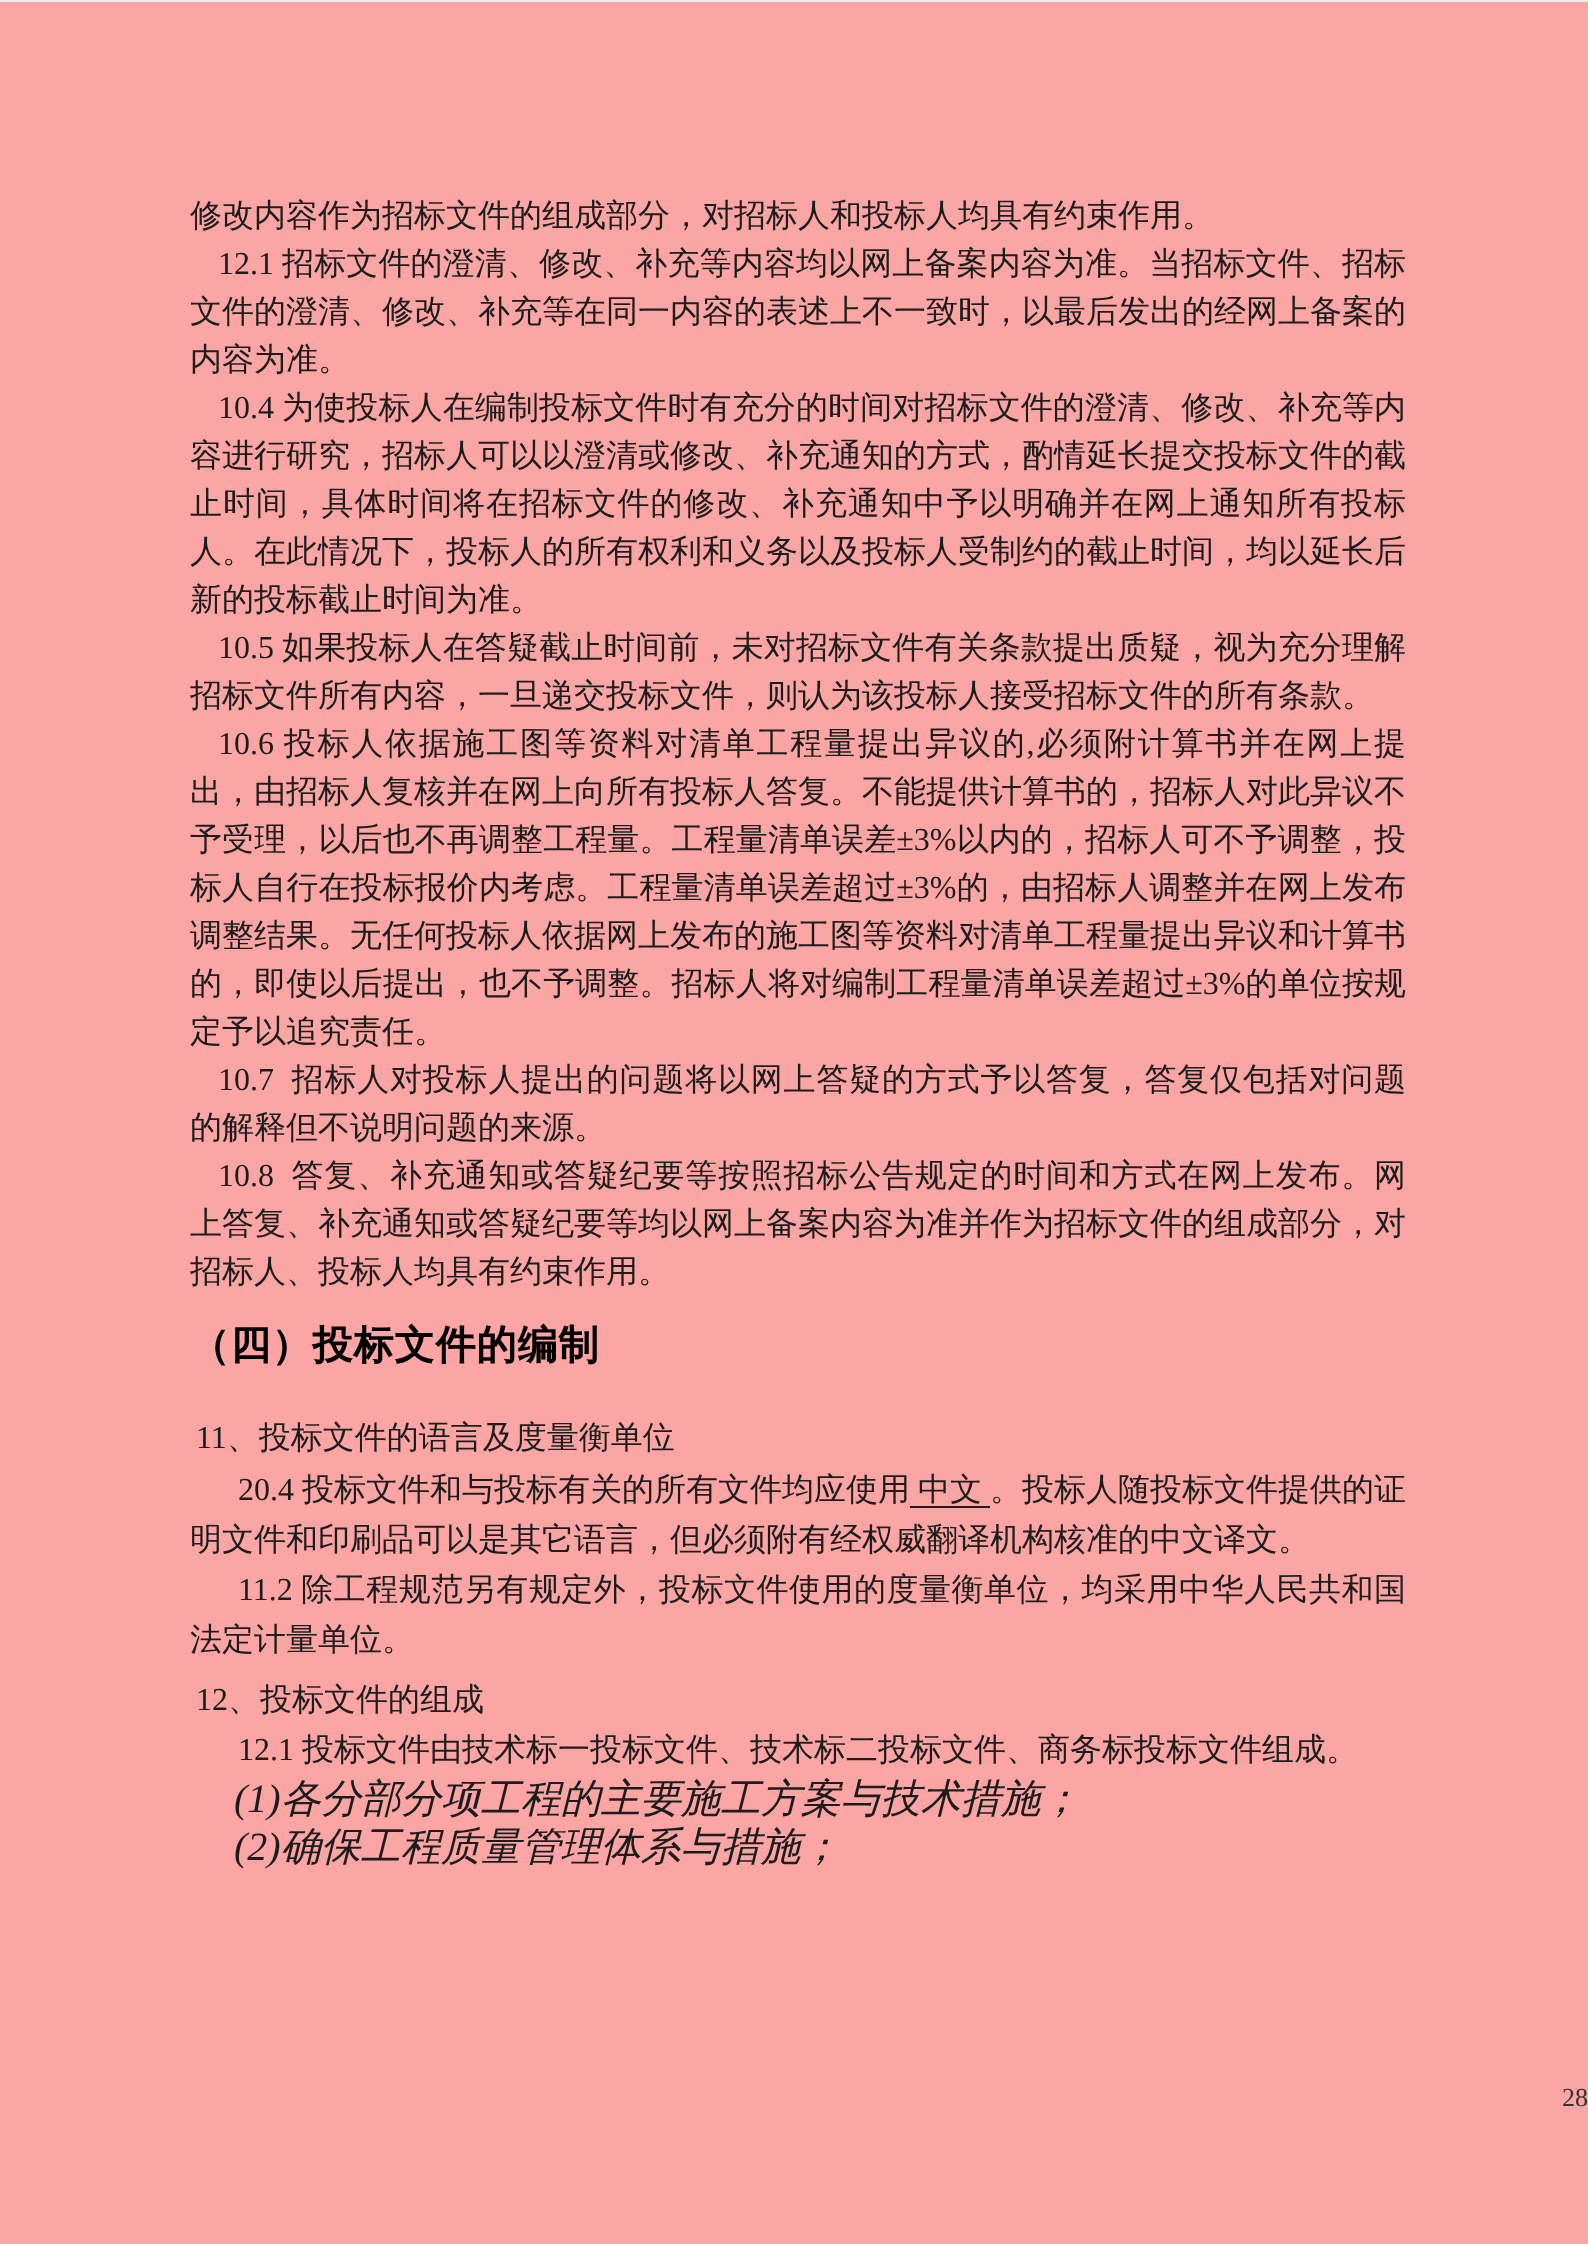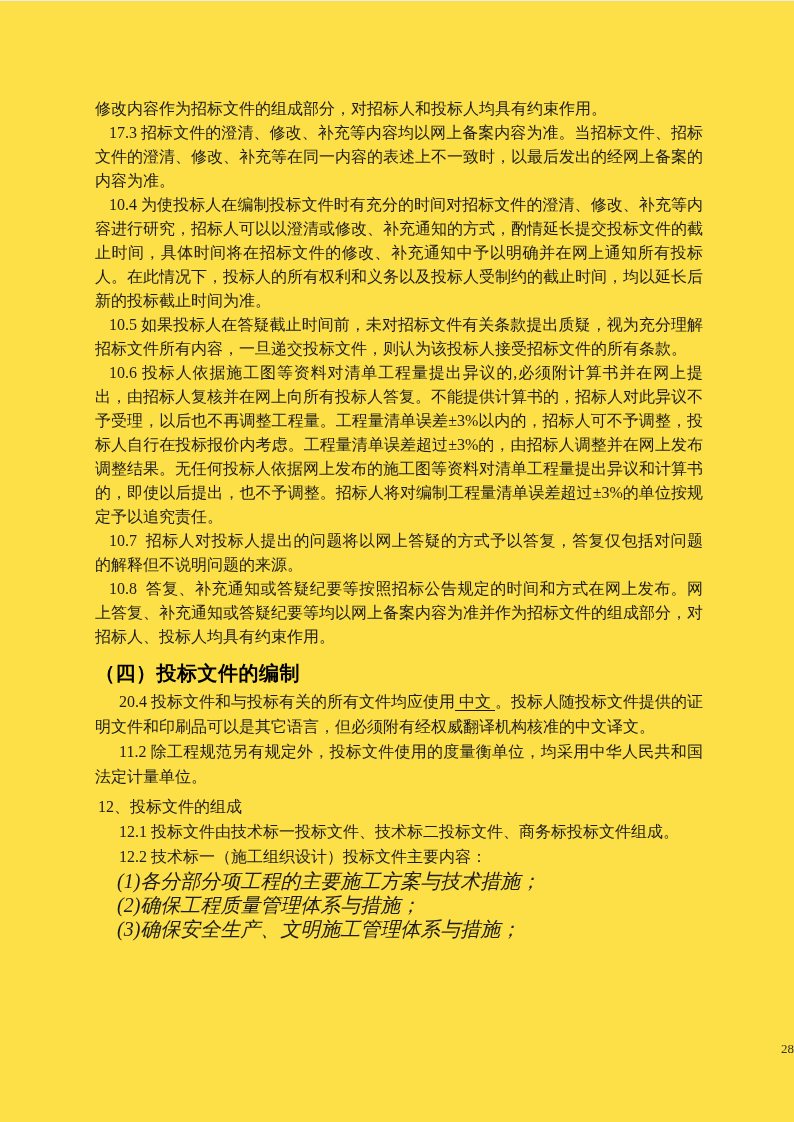--- a/index.html
+++ b/index.html
@@ -4,21 +4,21 @@
 <style>
   html, body {
     margin: 0;
     padding: 0;
     background: #ffffff;
   }
   .page {
     position: relative;
     width: 794px;
     height: 1122px;
-    background: #fde047;
+    background: #fca5a5;
     border-top: 1px solid #ececec;
     overflow: hidden;
     font-family: "Liberation Serif", "DejaVu Serif", serif;
     color: #1c1c1c;
     box-sizing: border-box;
   }
   .content {
     position: absolute;
     left: 95px;
     top: 96px;
@@ -81,35 +81,34 @@
     line-height: 18px;
     color: #333333;
   }
 </style>
 </head>
 <body>
 
 <div class="page">
   <div class="content">
     <p class="para indent-0">修改内容作为招标文件的组成部分，对招标人和投标人均具有约束作用。</p>
-    <p class="para">17.3 招标文件的澄清、修改、补充等内容均以网上备案内容为准。当招标文件、招标文件的澄清、修改、补充等在同一内容的表述上不一致时，以最后发出的经网上备案的内容为准。</p>
+    <p class="para">12.1 招标文件的澄清、修改、补充等内容均以网上备案内容为准。当招标文件、招标文件的澄清、修改、补充等在同一内容的表述上不一致时，以最后发出的经网上备案的内容为准。</p>
     <p class="para">10.4 为使投标人在编制投标文件时有充分的时间对招标文件的澄清、修改、补充等内容进行研究，招标人可以以澄清或修改、补充通知的方式，酌情延长提交投标文件的截止时间，具体时间将在招标文件的修改、补充通知中予以明确并在网上通知所有投标人。在此情况下，投标人的所有权利和义务以及投标人受制约的截止时间，均以延长后新的投标截止时间为准。</p>
     <p class="para">10.5 如果投标人在答疑截止时间前，未对招标文件有关条款提出质疑，视为充分理解招标文件所有内容，一旦递交投标文件，则认为该投标人接受招标文件的所有条款。</p>
     <p class="para">10.6 投标人依据施工图等资料对清单工程量提出异议的,必须附计算书并在网上提出，由招标人复核并在网上向所有投标人答复。不能提供计算书的，招标人对此异议不予受理，以后也不再调整工程量。工程量清单误差±3%以内的，招标人可不予调整，投标人自行在投标报价内考虑。工程量清单误差超过±3%的，由招标人调整并在网上发布调整结果。无任何投标人依据网上发布的施工图等资料对清单工程量提出异议和计算书的，即使以后提出，也不予调整。招标人将对编制工程量清单误差超过±3%的单位按规定予以追究责任。</p>
     <p class="para">10.7  招标人对投标人提出的问题将以网上答疑的方式予以答复，答复仅包括对问题的解释但不说明问题的来源。</p>
     <p class="para">10.8  答复、补充通知或答疑纪要等按照招标公告规定的时间和方式在网上发布。网上答复、补充通知或答疑纪要等均以网上备案内容为准并作为招标文件的组成部分，对招标人、投标人均具有约束作用。</p>
 
     <h2 class="heading">（四）投标文件的编制</h2>
 
+    <p class="sec-title">11、投标文件的语言及度量衡单位</p>
     <p class="para p11"><span>20.4 投标文件和与投标有关的所有文件均应使用</span><span class="blank-underline"> 中文 </span><span>。投标人随投标文件提供的证明文件和印刷品可以是其它语言，但必须附有经权威翻译机构核准的中文译文。</span></p>
     <p class="para p11">11.2 除工程规范另有规定外，投标文件使用的度量衡单位，均采用中华人民共和国法定计量单位。</p>
 
     <p class="sec-title t12">12、投标文件的组成</p>
     <p class="para p11">12.1 投标文件由技术标一投标文件、技术标二投标文件、商务标投标文件组成。</p>
-    <p class="para p11">12.2 技术标一（施工组织设计）投标文件主要内容：</p>
 
     <p class="list-item">(1)各分部分项工程的主要施工方案与技术措施；</p>
     <p class="list-item">(2)确保工程质量管理体系与措施；</p>
-    <p class="list-item">(3)确保安全生产、文明施工管理体系与措施；</p>
   </div>
 
   <div class="page-number">28</div>
 </div>
 
 </body></html>

